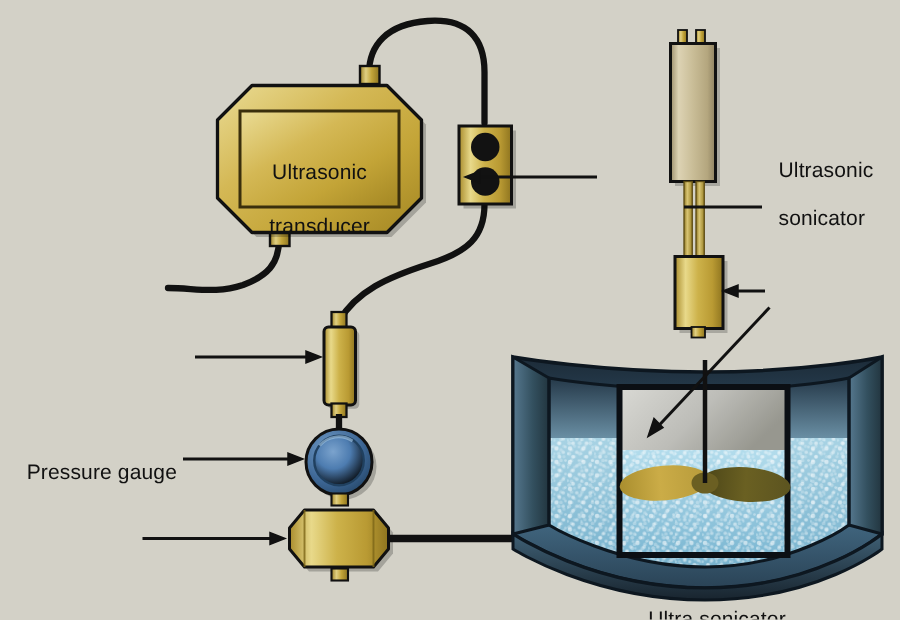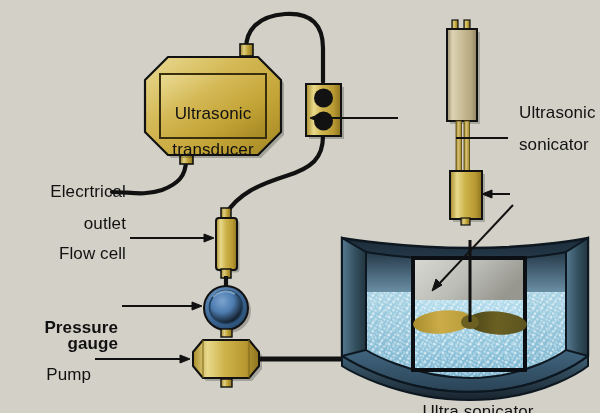--- a/index.html
+++ b/index.html
@@ -8,21 +8,21 @@
     background:#d3d1c7;
     font-family:"Liberation Sans", sans-serif;
     overflow:hidden;
     position:relative;
   }
   #stage{position:absolute;inset:0;width:600px;height:413px;}
   #stage svg{position:absolute;left:0;top:0;}
   .lbl{
     position:absolute;
     color:#111;
-    font-size:17px;
+    font-size:14px;
     line-height:16px;
     letter-spacing:.1px;
     white-space:pre-line;
     font-family:"Liberation Sans", sans-serif;
   }
   .lbl.r{text-align:right;}
   .lbl.l{text-align:left;}
   .lbl.c{text-align:center;}
 </style>
 </head>
@@ -280,36 +280,26 @@
     <path d="M310,118 L320,114 L320,122 Z"></path>
 
     <line x1="510" y1="194" x2="490" y2="194" stroke-width="2"></line>
     <path d="M482,194 L492,190 L492,198 Z"></path>
 
     <line x1="513" y1="205" x2="438" y2="285" stroke-width="2"></line>
     <path d="M432,291 L436,279 L442,285 Z"></path>
   </g>
 </svg>
 
-<div class="lbl r" style="left:14px;top:168px;width:112px;">
-  <span>Elecrtrical</span><br>
-  <span>outlet</span>
-</div>
-
-<div class="lbl r" style="left:14px;top:230px;width:112px;">
-  <span>Flow cell</span>
-</div>
-
-<div class="lbl r" style="left:2px;top:304px;width:116px;font-weight:bold;">
+
+
+<div class="lbl r" style="left:2px;top:290px;width:116px;">
   <span>Pressure gauge</span>
 </div>
 
-<div class="lbl r" style="left:14px;top:351px;width:77px;">
-  <span>Pump</span>
-</div>
 
 <div class="lbl l" style="left:519px;top:89px;width:80px;">
   <span>Ultrasonic</span><br>
   <span>sonicator</span>
 </div>
 
 
 <div class="lbl c" style="left:398px;top:388px;width:160px;">
   <span>Ultra sonicator</span>
 </div>

